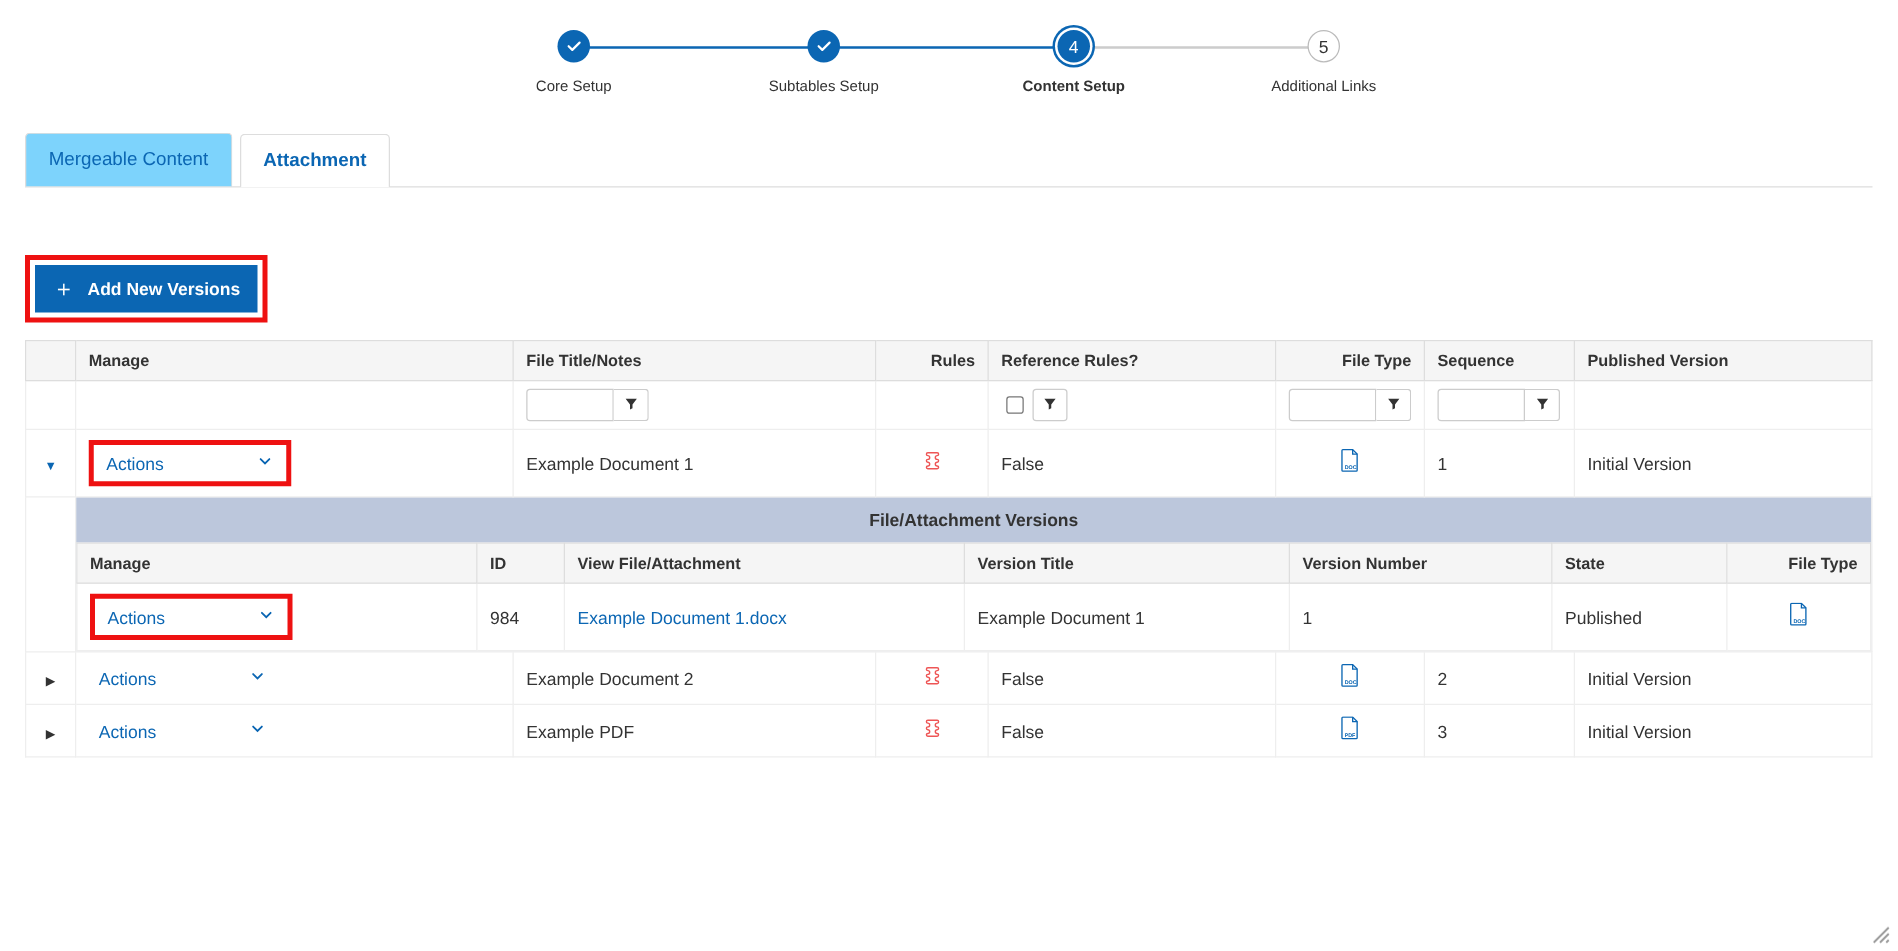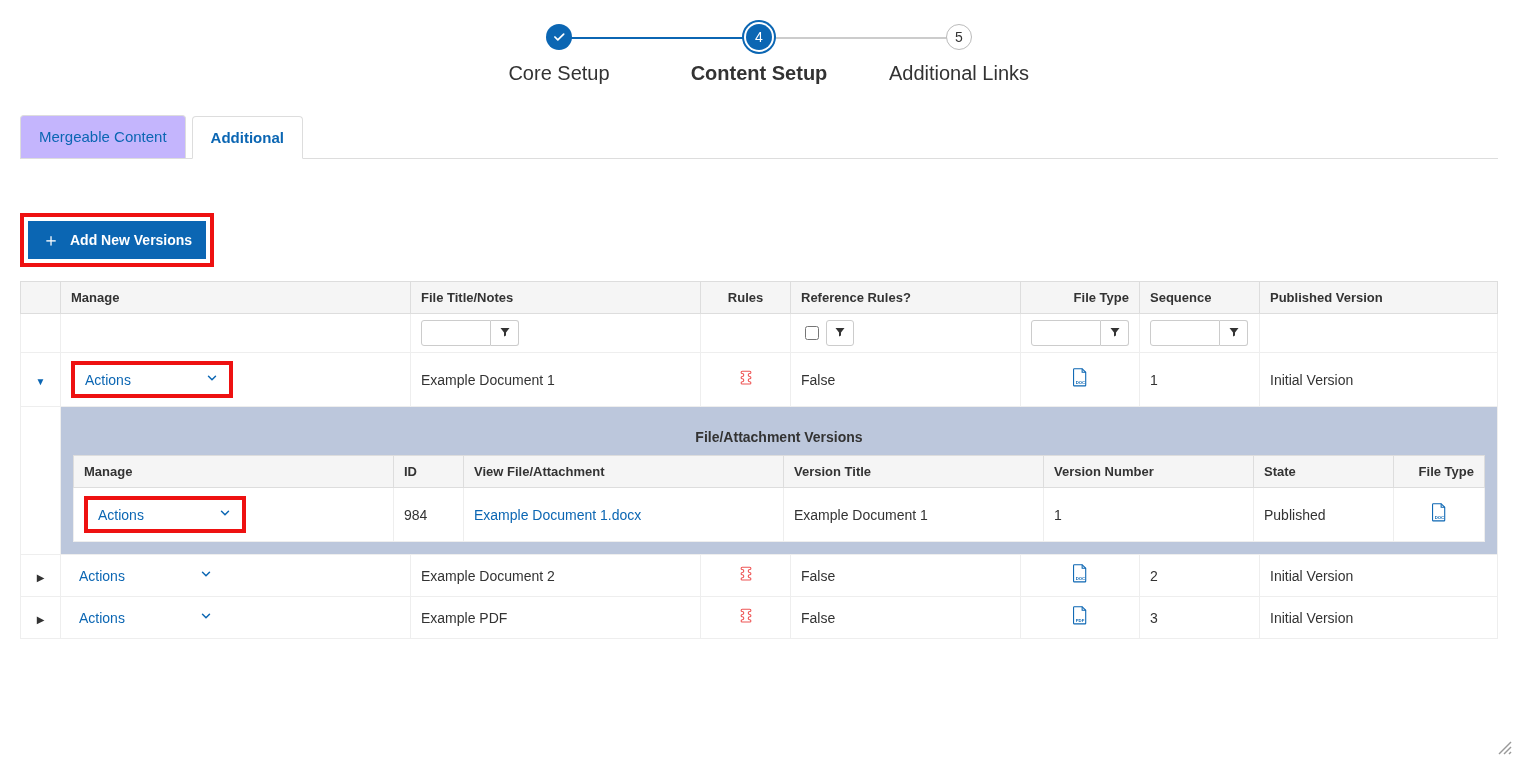--- a/index.html
+++ b/index.html
@@ -47,21 +47,21 @@
   .step .circle.active {
     box-shadow: 0 0 0 2px #fff, 0 0 0 4px #0b66b3;
   }
   .step .circle.pending {
     background: #fff;
     color: #333;
     border: 1px solid #bbb;
   }
   .step .label {
     margin-top: 12px;
-    font-size: 20px;
+    font-size: 12px;
     color: #333;
     max-width: 180px;
     text-align: center;
     white-space: nowrap;
     overflow: hidden;
     text-overflow: ellipsis;
   }
   .step.active .label { font-weight: 700; }
   .step .line {
     position: absolute;
@@ -90,21 +90,21 @@
     cursor: pointer;
     border-radius: 4px 4px 0 0;
     margin-right: 6px;
   }
   .tab.active {
     font-weight: 700;
     border-bottom: 1px solid #fff;
     position: relative;
     top: 1px;
   }
-  .tab:not(.active) { background: #c4b5fd; text-align: center; }
+  .tab:not(.active) { background: #7dd3fc; text-align: center; }
 
   
   .add-btn-wrap { margin-top: 54px; margin-bottom: 14px; }
   .highlight-red { border: 4px solid #e11; padding: 4px; display: inline-block; }
   .add-btn {
     background: #0b66b3;
     color: #fff;
     border: none;
     padding: 10px 14px;
     font-size: 14px;
@@ -191,21 +191,21 @@
   }
   .center { text-align: center; }
 
   
   .filetype-icon { color: #0b66b3; display: inline-block; }
 
   
   .versions-wrap td { padding: 0; }
   .versions-container {
     background: #bcc7dc;
-    padding: 12px;
+    padding: 0;
   }
   .versions-title {
     background: #bcc7dc;
     text-align: center;
     font-weight: 700;
     padding: 10px;
     font-size: 14px;
   }
   .inner-table { width: 100%; border-collapse: collapse; background: #fff; }
   .inner-table th {
@@ -256,35 +256,44 @@
 
   <div class="stepper">
     <div class="step">
       <div class="circle">
         <svg width="14" height="14" viewBox="0 0 24 24" fill="none">
             <path d="M5 12l5 5L20 7" stroke="#fff" stroke-width="3" stroke-linecap="round" stroke-linejoin="round"></path>
           </svg>
       </div>
       <div class="line"></div>
       <div class="label">Core Setup</div>
+    </div>
+    <div class="step">
+      <div class="circle">
+        <svg width="14" height="14" viewBox="0 0 24 24" fill="none">
+            <path d="M5 12l5 5L20 7" stroke="#fff" stroke-width="3" stroke-linecap="round" stroke-linejoin="round"></path>
+          </svg>
+      </div>
+      <div class="line"></div>
+      <div class="label">Subtables Setup</div>
     </div>
     <div class="step active">
       <div class="circle active">4</div>
       <div class="line pending"></div>
       <div class="label">Content Setup</div>
     </div>
     <div class="step">
       <div class="circle pending">5</div>
       <div class="label">Additional Links</div>
     </div>
   </div>
 
   <div class="tabs">
     <div class="tab">Mergeable Content</div>
-    <div class="tab active">Additional</div>
+    <div class="tab active">Attachment</div>
   </div>
 
   <div class="add-btn-wrap">
     <span class="highlight-red">
       <button class="add-btn">
         <span class="plus">＋</span>
         <span>Add New Versions</span>
       </button>
     </span>
   </div>
@@ -298,21 +307,21 @@
         <col class="c-ref">
         <col class="c-ftype">
         <col class="c-seq">
         <col>
     </colgroup>
     <thead>
       <tr>
         <th></th>
         <th>Manage</th>
         <th>File Title/Notes</th>
-        <th style="text-align:center;">Rules</th>
+        <th style="text-align:right;">Rules</th>
         <th>Reference Rules?</th>
         <th style="text-align:right;">File Type</th>
         <th>Sequence</th>
         <th>Published Version</th>
       </tr>
       <tr class="filter-row">
         <td></td>
         <td></td>
         <td>
           <div class="filter-box">

